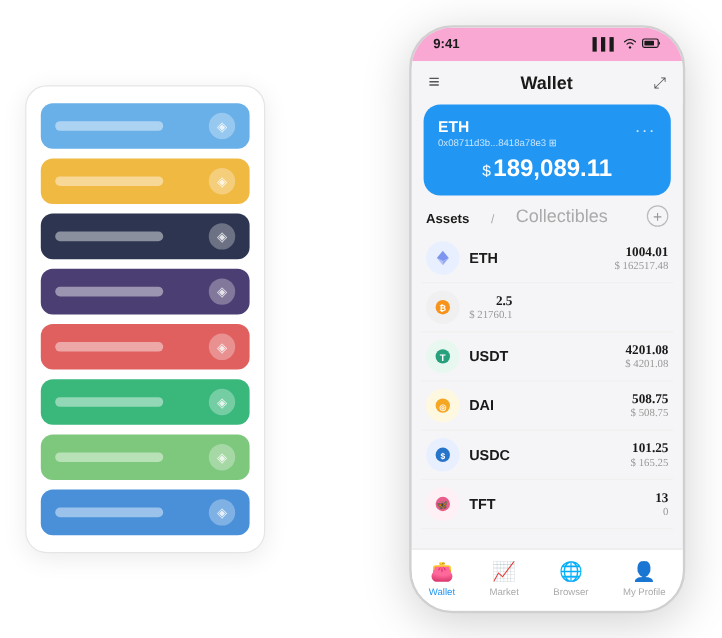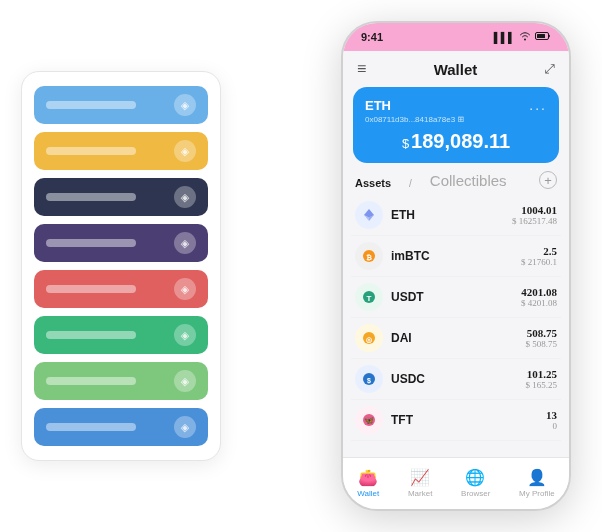--- a/index.html
+++ b/index.html
@@ -425,21 +425,20 @@
         <span class="asset-usd">$ 162517.48</span>
       </div>
     </div>
         <div class="asset-item">
       <div class="asset-icon" style="background:#f0f0f0">
             <svg width="14" height="14" viewBox="0 0 14 14">
               <circle cx="7" cy="7" r="6" fill="#f7931a"></circle>
               <text x="7" y="10.5" text-anchor="middle" font-size="7" fill="white" font-weight="bold">₿</text>
             </svg>
           </div>
-      <span class="asset-name">imBTC</span>
       <div class="asset-values">
         <span class="asset-amount">2.5</span>
         <span class="asset-usd">$ 21760.1</span>
       </div>
     </div>
         <div class="asset-item">
       <div class="asset-icon" style="background:#e8f8f0">
             <svg width="14" height="14" viewBox="0 0 14 14">
               <circle cx="7" cy="7" r="6" fill="#26a17b"></circle>
               <text x="7" y="10.5" text-anchor="middle" font-size="8" fill="white" font-weight="bold">T</text>

